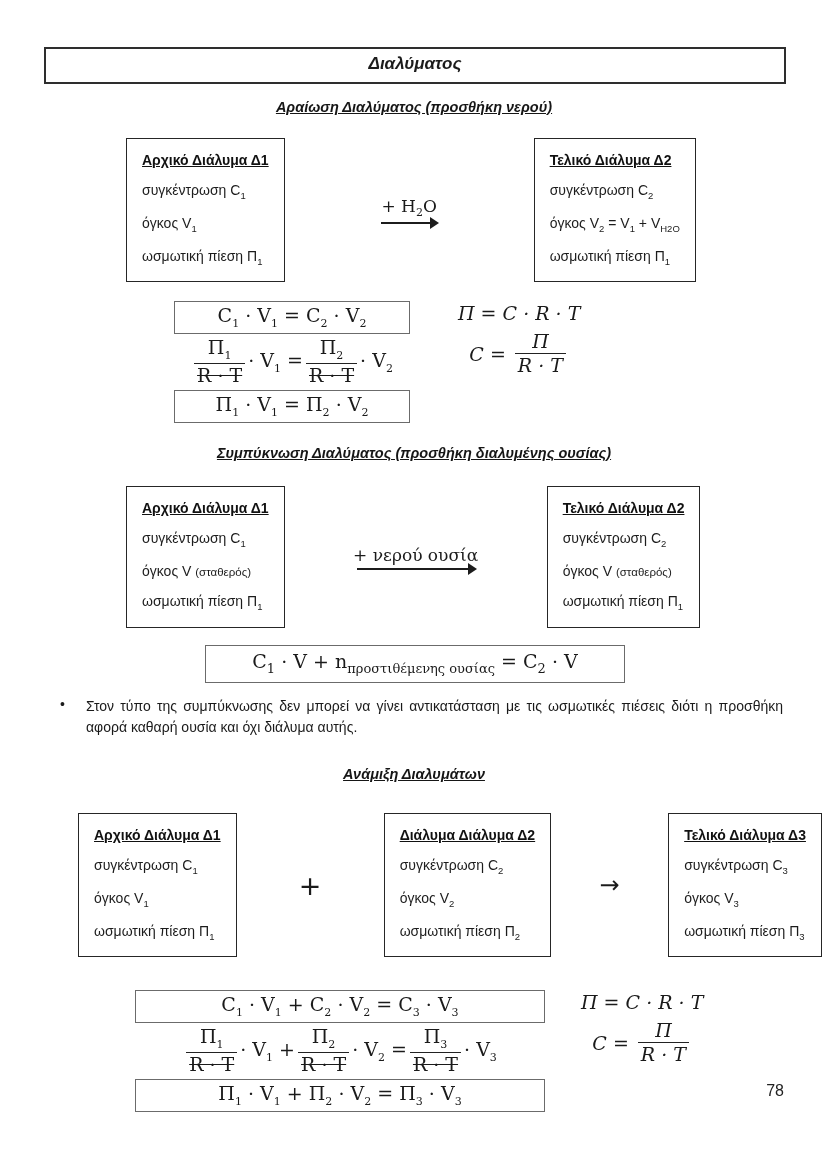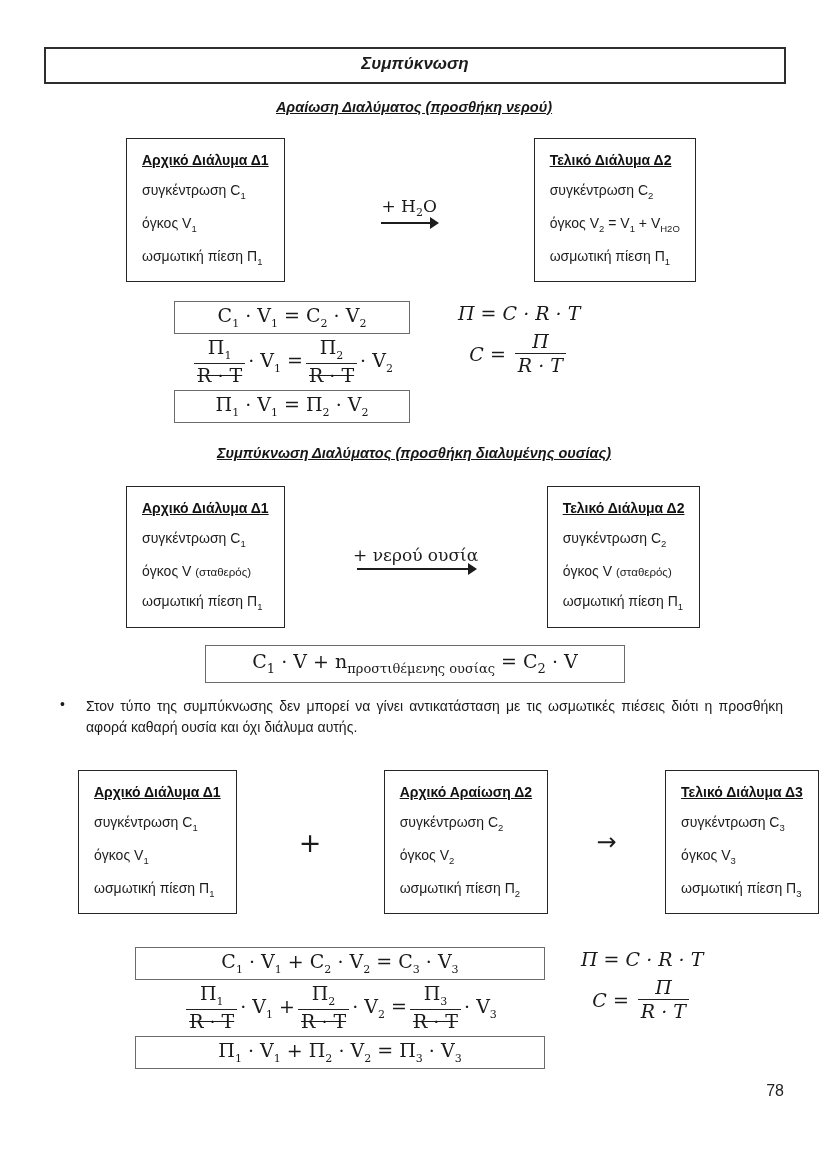--- a/index.html
+++ b/index.html
@@ -114,21 +114,21 @@
 
   
   .page-number { position:absolute; top:1082px; right:44px; font-size:16px; color:#222; }
 </style>
 </head>
 <body>
 
 <div class="page">
 
   <div class="title-box">
-    <div class="title">Συμπύκνωση</div>
+    <div class="title">Διαλύματος</div>
   </div>
 
   <div class="section-heading sh1">Αραίωση Διαλύματος (προσθήκη νερού)</div>
 
   <div class="diagram-row row1">
     <div class="sol-box">
       <div class="box-title">Αρχικό Διάλυμα Δ1</div>
       <div class="box-line"><span>συγκέντρωση C</span><sub>1</sub></div>
       <div class="box-line"><span>όγκος V</span><sub>1</sub></div>
       <div class="box-line"><span>ωσμωτική πίεση Π</span><sub>1</sub></div>
@@ -195,31 +195,32 @@
     </div>
   </div>
 
   <div class="eq n-formula-box"><span>C</span><sub>1</sub><span> · V + n</span><sub>προστιθέμενης ουσίας</sub><span> = C</span><sub>2</sub><span> · V</span></div>
 
   <div class="note-row">
     <div class="bullet">•</div>
     <div class="note-text">Στον τύπο της συμπύκνωσης δεν μπορεί να γίνει αντικατάσταση με τις ωσμωτικές πιέσεις διότι η προσθήκη αφορά καθαρή ουσία και όχι διάλυμα αυτής.</div>
   </div>
 
+  <div class="section-heading sh3">Ανάμιξη Διαλυμάτων</div>
 
   <div class="diagram-row row3">
     <div class="sol-box">
       <div class="box-title">Αρχικό Διάλυμα Δ1</div>
       <div class="box-line"><span>συγκέντρωση C</span><sub>1</sub></div>
       <div class="box-line"><span>όγκος V</span><sub>1</sub></div>
       <div class="box-line"><span>ωσμωτική πίεση Π</span><sub>1</sub></div>
     </div>
     <div class="sep-cell sep-plus">+</div>
     <div class="sol-box">
-      <div class="box-title">Αρχικό Αραίωση Δ2</div>
+      <div class="box-title">Διάλυμα Διάλυμα Δ2</div>
       <div class="box-line"><span>συγκέντρωση C</span><sub>2</sub></div>
       <div class="box-line"><span>όγκος V</span><sub>2</sub></div>
       <div class="box-line"><span>ωσμωτική πίεση Π</span><sub>2</sub></div>
     </div>
     <div class="sep-cell sep-arrow">→</div>
     <div class="sol-box">
       <div class="box-title">Τελικό Διάλυμα Δ3</div>
       <div class="box-line"><span>συγκέντρωση C</span><sub>3</sub></div>
       <div class="box-line"><span>όγκος V</span><sub>3</sub></div>
       <div class="box-line"><span>ωσμωτική πίεση Π</span><sub>3</sub></div>

